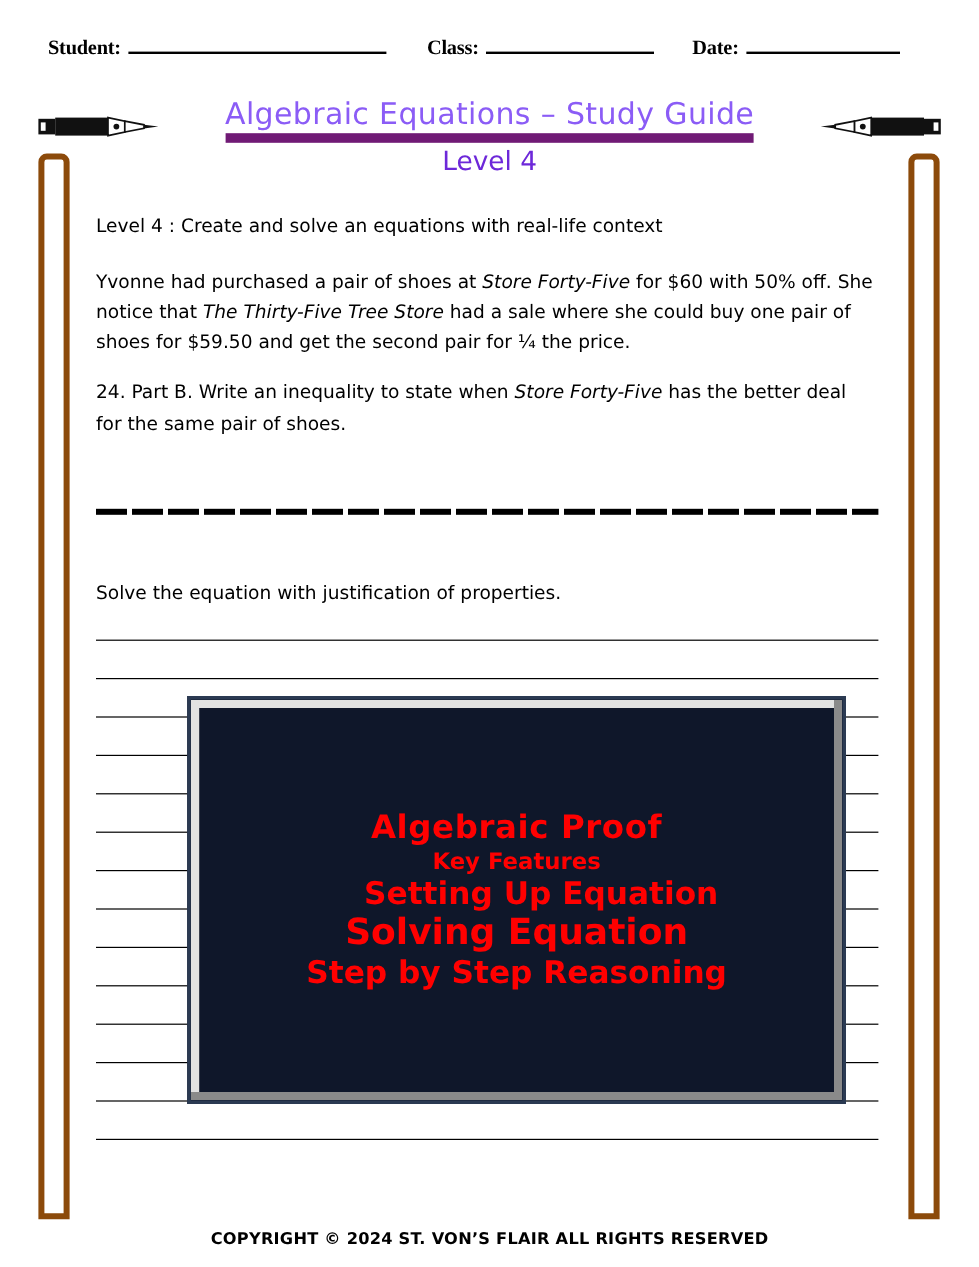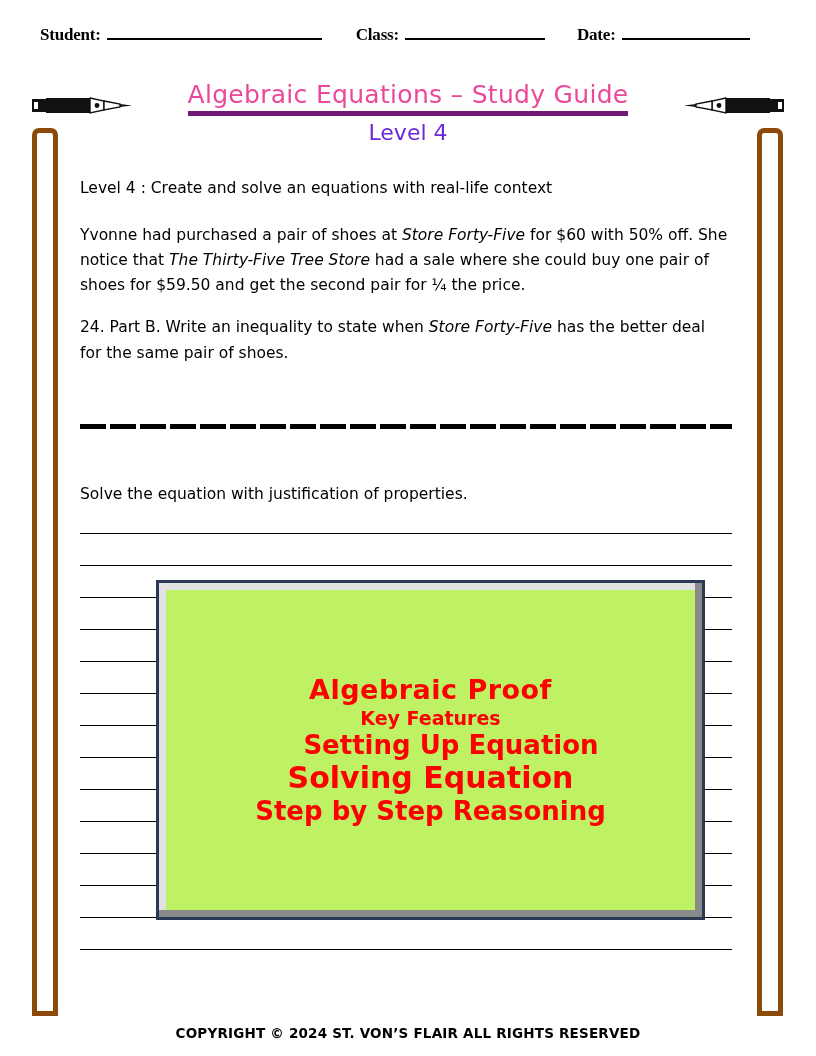--- a/index.html
+++ b/index.html
@@ -16,21 +16,21 @@
   }
 
   
   .header-row {
     position: absolute;
     top: 24px;
     left: 40px;
     width: 736px;
     height: 26px;
     display: flex;
-    align-items: flex-start;
+    align-items: flex-end;
     font-family: "Liberation Serif", serif;
     font-size: 17px;
     font-weight: bold;
     color: #000;
     letter-spacing: -0.2px;
   }
   .hdr-field { display: flex; align-items: baseline; }
   .hdr-label { white-space: nowrap; }
   .hdr-rule {
     display: inline-block;
@@ -50,23 +50,23 @@
     top: 80px;
     left: 0;
     width: 816px;
     text-align: center;
   }
   .main-title {
     display: inline-block;
     font-family: "DejaVu Sans", sans-serif;
     font-size: 25px;
     font-weight: 400;
-    color: #ec4899;
+    color: #8b5cf6;
     letter-spacing: 0.3px;
-    border-bottom: 5px solid #701a75;
+    border-bottom: 8px solid #701a75;
     padding-bottom: 1px;
     line-height: 1.18;
   }
   .sub-title {
     margin-top: 5px;
     font-family: "DejaVu Sans", sans-serif;
     font-size: 22px;
     color: #6d28d9;
     line-height: 1.1;
   }
@@ -153,21 +153,21 @@
   }
 
   
   .callout {
     position: absolute;
     left: 156px;
     top: 580px;
     width: 549px;
     height: 340px;
     box-sizing: border-box;
-    background: #bef264;
+    background: #0f172a;
     border: 3px solid #2b3a52;
     box-shadow: inset -7px -7px 0 0 #8a8a8a,
                 inset  7px  7px 0 0 #e2e2e2;
     display: flex;
     flex-direction: column;
     align-items: center;
     justify-content: center;
   }
   .callout-inner {
     width: 100%;

